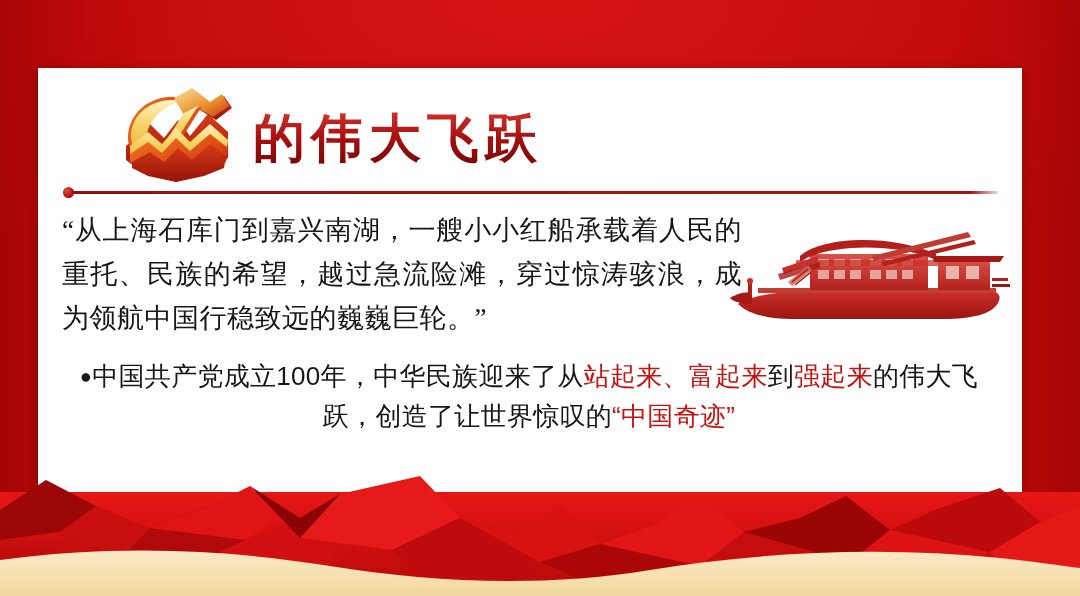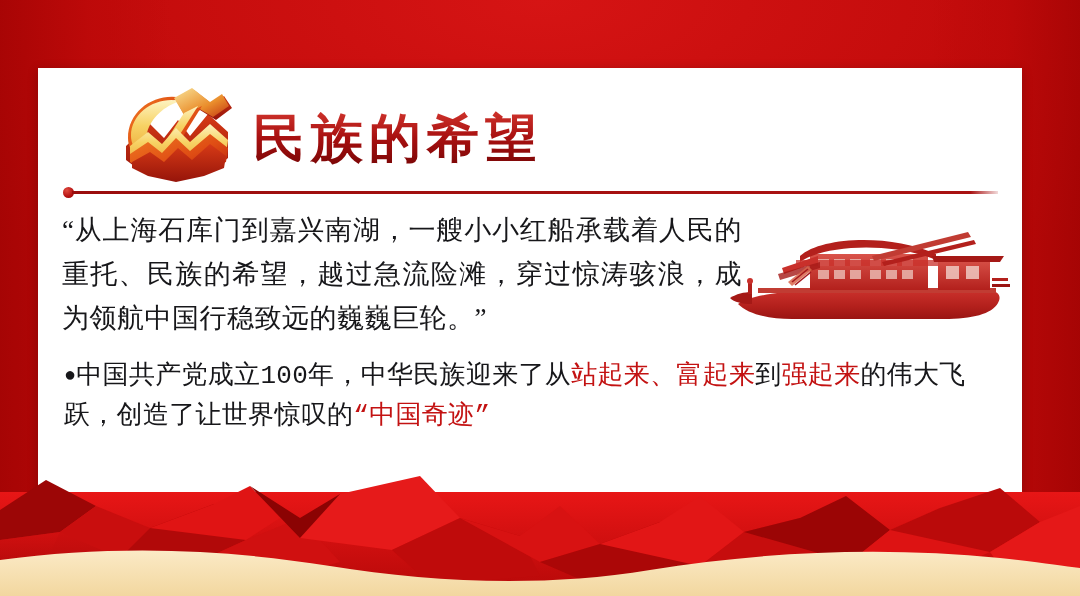--- a/index.html
+++ b/index.html
@@ -116,22 +116,23 @@
   #boat svg { display:block; }
 
   
   #bullets {
     position:absolute;
     left:26px; top:288px;
     width:930px;
     font-size:26px;
     line-height:40px;
     color:#17171a;
-    font-family:Liberation Mono, monospace;
+    font-family:Liberation Sans, sans-serif;
     letter-spacing:.3px;
+    text-align:center;
   }
   .bullet-item { margin-bottom:0px; }
   .hl { color:#c31212; }
   .dot-marker { font-size:20px; vertical-align:2px; }
 </style>
 </head>
 <body>
 
 <div id="bg-red"></div>
 <div id="bg-sheen-left"></div>
@@ -181,21 +182,21 @@
 
         <path d="M14 62 L32 48 L46 60 L60 44 L74 58 L94 40 L112 56
                  L110 70 L90 78 L60 84 L30 78 L14 70 Z" fill="url(#gGold)"></path>
         <path d="M14 70 L32 58 L46 69 L60 54 L74 67 L94 50 L112 64
                  L110 78 L90 86 L60 92 L30 86 L14 78 Z" fill="url(#gOrange)"></path>
         <path d="M16 78 L34 68 L48 78 L62 64 L76 76 L94 60 L110 72
                  L108 84 L88 92 L60 98 L32 92 L16 84 Z" fill="url(#gRedDeep)"></path>
       </svg>
     </div>
 
-    <div id="title-cn">民族的希望</div>
+    <div id="title-cn">的伟大飞跃</div>
 
     <div id="divider-wrap">
       <div id="divider-dot"></div>
       <div id="divider-line"></div>
     </div>
   </div>
 
   <div id="quote">“从上海石库门到嘉兴南湖，一艘小小红船承载着人民的重托、民族的希望，越过急流险滩，穿过惊涛骇浪，成为领航中国行稳致远的巍巍巨轮。”</div>
 
   <div id="boat">

